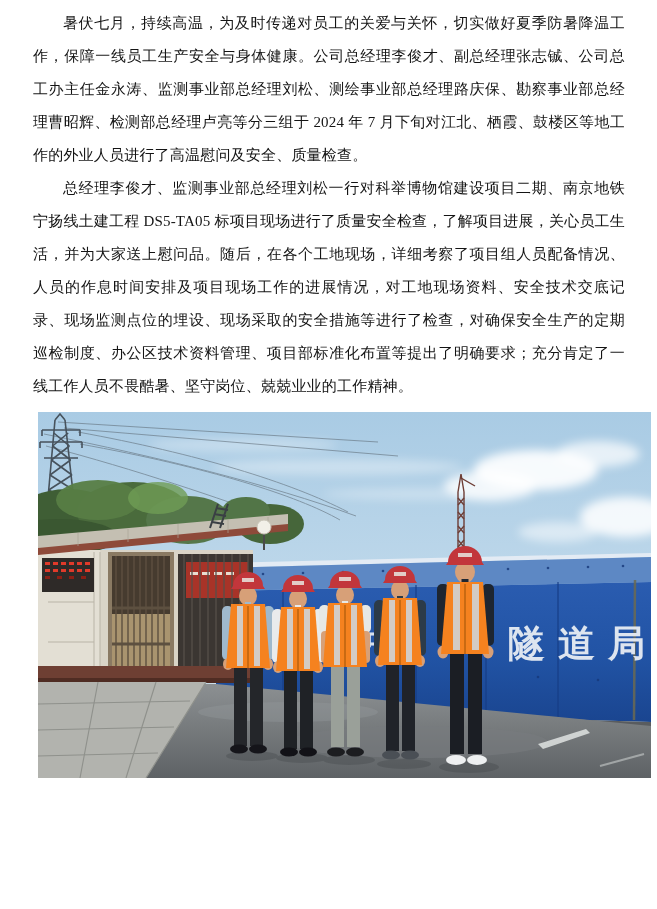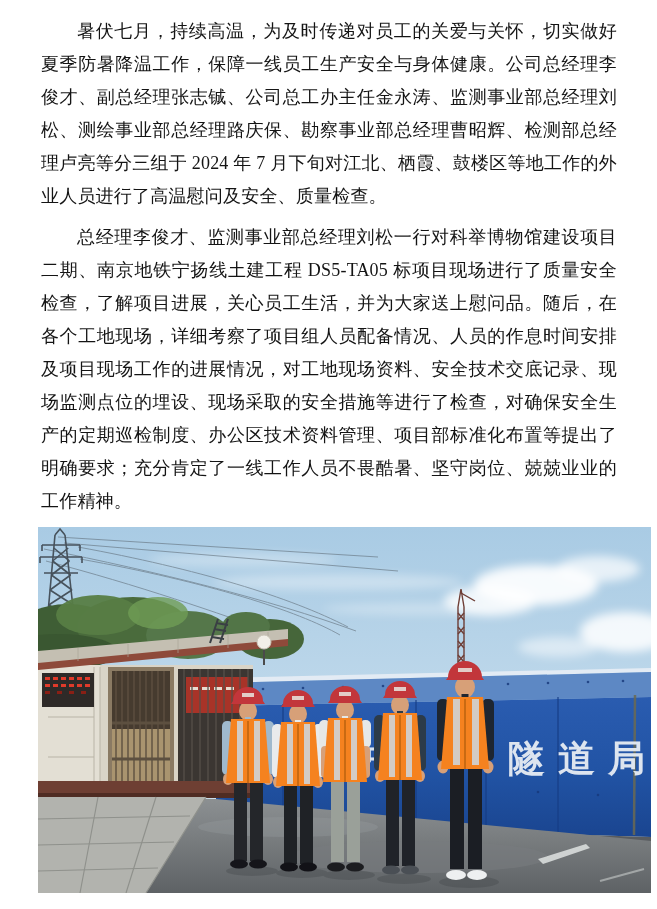--- a/index.html
+++ b/index.html
@@ -3,21 +3,21 @@
 <meta charset="utf-8">
 <style>
   html,body{margin:0;padding:0;}
   body{
     width:657px;height:909px;background:#ffffff;
     font-family:"Liberation Serif","DejaVu Serif",serif;
     color:#141414;overflow:hidden;
   }
   .page{padding:7px 32px 0 33px;}
   .para{
-    margin:8px;font-size:18px;line-height:33px;
+    margin:0;font-size:15px;line-height:33px;
     text-align:justify;text-indent:2em;
     letter-spacing:0.2px;
   }
   figure{margin:9px 0 0 5px;width:586px;}
   .photo-frame{width:613px;height:366px;display:block;}
   .fence-font{font-family:"Liberation Sans","DejaVu Sans",sans-serif;font-weight:bold;}
 </style>
 </head>
 <body>
 

